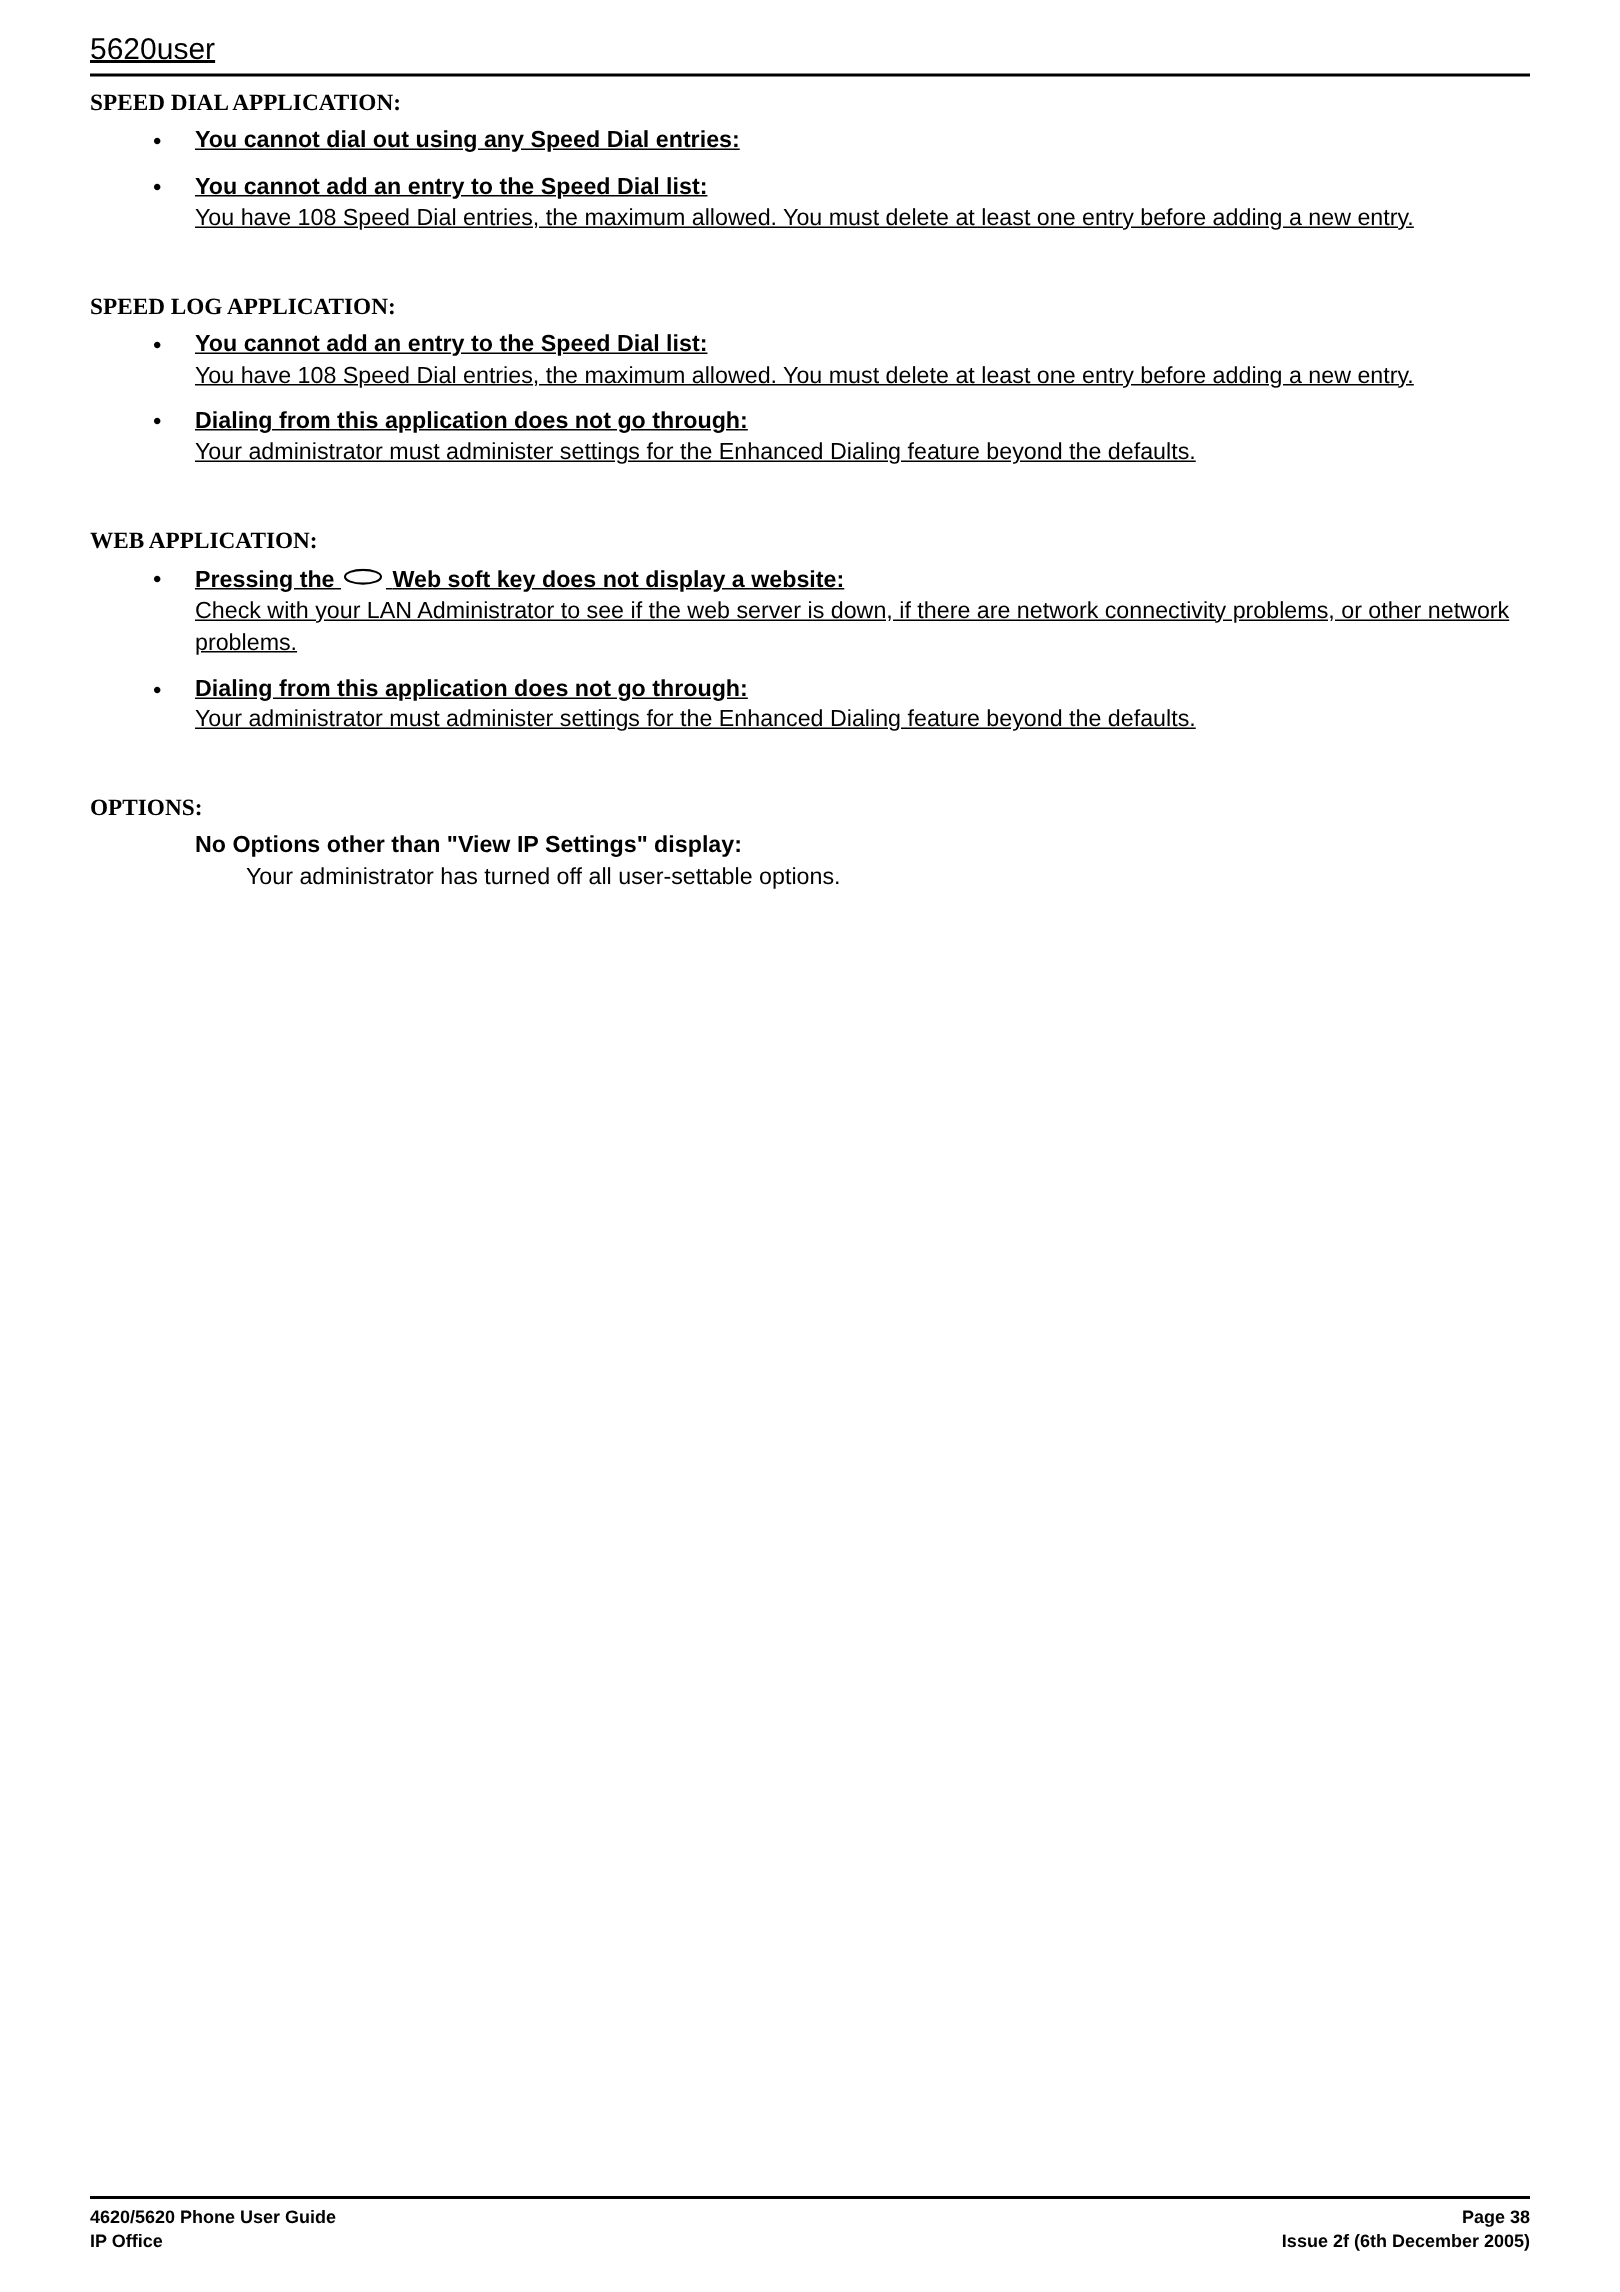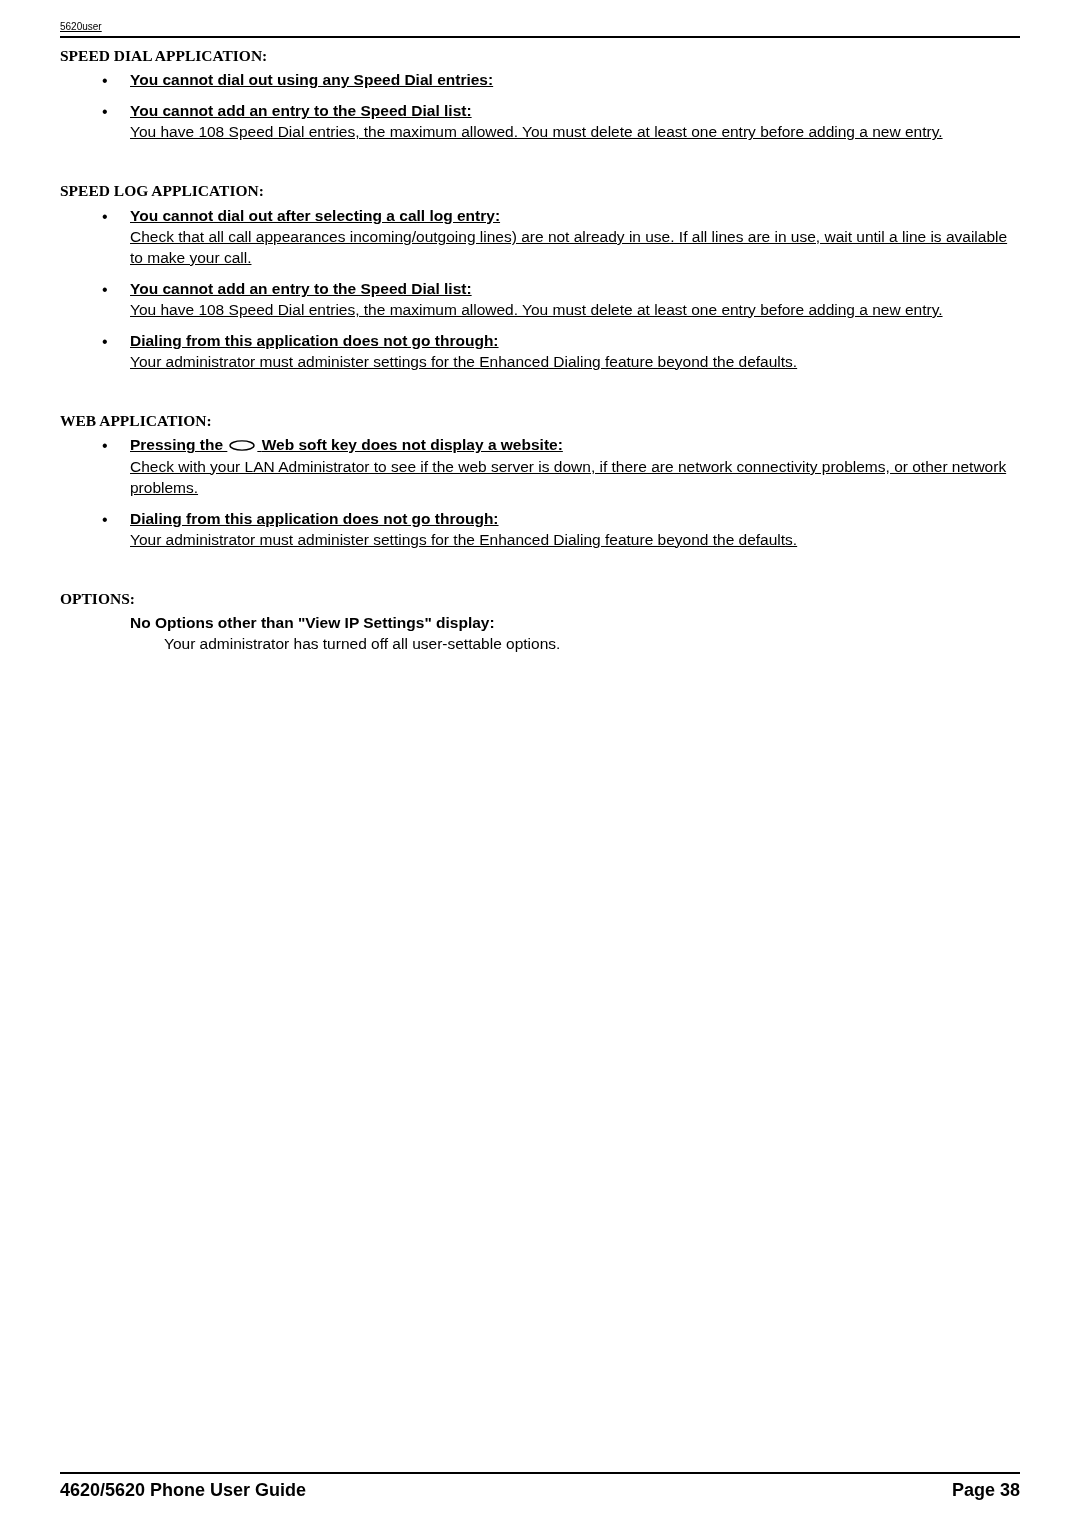--- a/index.html
+++ b/index.html
@@ -8,21 +8,21 @@
     font-size: 15.5px;
     line-height: 1.35;
     color: #000;
     background: #fff;
     width: 1080px;
     height: 1528px;
     position: relative;
     padding: 20px 60px 0 60px;
   }
   .header-label {
-    font-size: 10px;
+    font-size: 20px;
     text-decoration: underline;
     margin-bottom: 2px;
   }
   .header-rule {
     border: none;
     border-top: 2px solid #000;
     margin-bottom: 8px;
   }
   .section-title {
     font-weight: bold;
@@ -79,21 +79,21 @@
   }
   .footer-rule {
     border: none;
     border-top: 2px solid #000;
     margin-bottom: 4px;
   }
   .footer-row {
     display: flex;
     justify-content: space-between;
     font-weight: bold;
-    font-size: 18px;
+    font-size: 12px;
     line-height: 1.35;
   }
 </style>
 </head>
 <body>
 
 <div class="header-label">5620user</div>
 <hr class="header-rule">
 
 <div class="section-title">SPEED DIAL APPLICATION:</div>
@@ -104,24 +104,20 @@
   <li class="bullet-item">
     <span class="item-head">You cannot add an entry to the Speed Dial list:</span><br>
     <span class="item-body">You have 108 Speed Dial entries, the maximum allowed. You must delete at least one entry before adding a new entry.</span>
   </li>
 </ul>
 
 <div class="section-gap"></div>
 
 <div class="section-title">SPEED LOG APPLICATION:</div>
 <ul>
-  <li class="bullet-item">
-    <span class="item-head">You cannot dial out after selecting a call log entry:</span><br>
-    <span class="item-body">Check that all call appearances incoming/outgoing lines) are not already in use. If all lines are in use, wait until a line is available to make your call.</span>
-  </li>
   <li class="bullet-item">
     <span class="item-head">You cannot add an entry to the Speed Dial list:</span><br>
     <span class="item-body">You have 108 Speed Dial entries, the maximum allowed. You must delete at least one entry before adding a new entry.</span>
   </li>
   <li class="bullet-item">
     <span class="item-head">Dialing from this application does not go through:</span><br>
     <span class="item-body">Your administrator must administer settings for the Enhanced Dialing feature beyond the defaults.</span>
   </li>
 </ul>
 
@@ -154,13 +150,17 @@
   <div class="options-head">No Options other than "View IP Settings" display:</div>
   <div class="options-body">Your administrator has turned off all user-settable options.</div>
 </div>
 
 <div class="footer">
   <hr class="footer-rule">
   <div class="footer-row">
     <span>4620/5620 Phone User Guide</span>
     <span>Page 38</span>
   </div>
+  <div class="footer-row">
+    <span>IP Office</span>
+    <span>Issue 2f (6th December 2005)</span>
+  </div>
 </div>
 
 </body></html>

